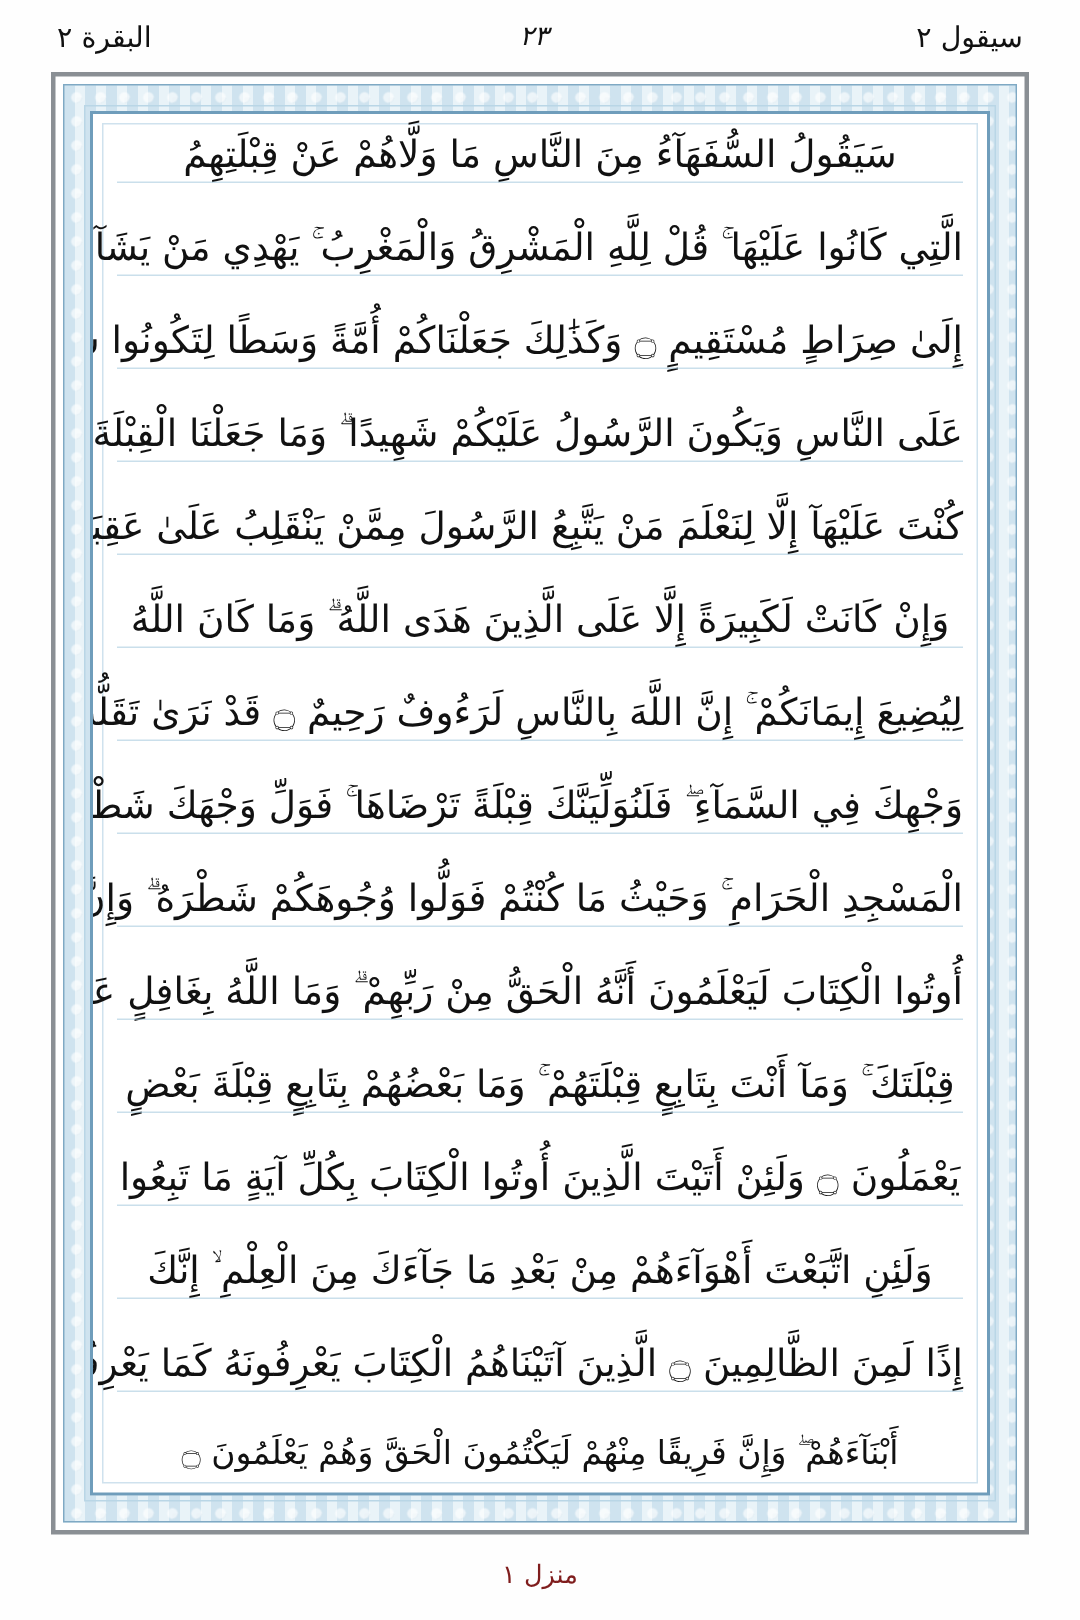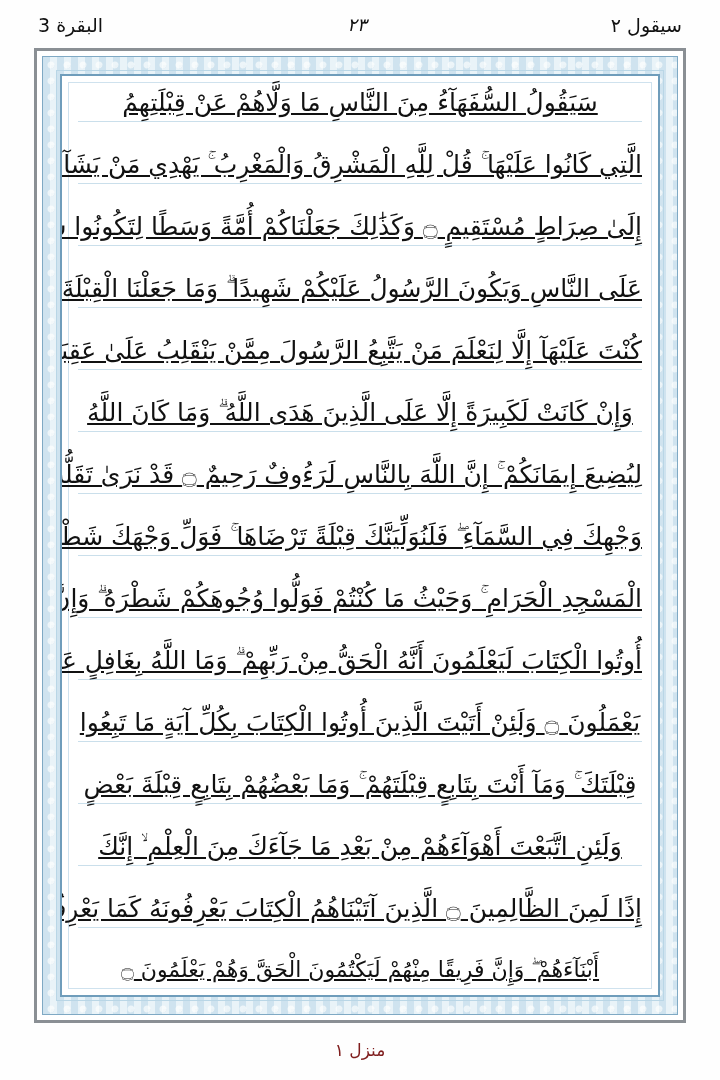--- a/index.html
+++ b/index.html
@@ -125,21 +125,20 @@
   .line {
     position: relative;
     font-family: "DejaVu Sans", sans-serif;
     font-size: 25px;
     line-height: 1.05;
     color: #111;
     white-space: nowrap;
     letter-spacing: -0.5px;
     padding: 0 2px;
     direction: rtl;
-    text-decoration: underline;
   }
   .line.last {
     font-size: 22px;
   }
   .line::after {
     content: "";
     position: absolute;
     left: 2px;
     right: 2px;
     bottom: -6px;
@@ -187,21 +186,21 @@
 </head>
 <body>
 
 <div class="page">
 
   <div class="page-header">
     <div class="hdr-left">
       <span class="hdr-item">سيقول ٢</span>
     </div>
     <span class="hdr-item hdr-center">٢٣</span>
-    <span class="hdr-item">البقرة 3</span>
+    <span class="hdr-item">البقرة ٢</span>
   </div>
 
   <div class="margin-note top-left">الجزء الثاني</div>
   <div class="margin-note bottom-left">سورة البقرة مدنية ٢</div>
 
   <div class="frame-outer">
     <div class="frame-band">
       <div class="frame-inner">
         <div class="frame-inner-pad"></div>
 
@@ -209,22 +208,22 @@
           <div class="line">سَيَقُولُ السُّفَهَآءُ مِنَ النَّاسِ مَا وَلَّاهُمْ عَنْ قِبْلَتِهِمُ</div>
           <div class="line">الَّتِي كَانُوا عَلَيْهَا ۚ قُلْ لِلَّهِ الْمَشْرِقُ وَالْمَغْرِبُ ۚ يَهْدِي مَنْ يَشَآءُ</div>
           <div class="line">إِلَىٰ صِرَاطٍ مُسْتَقِيمٍ ۝ وَكَذَٰلِكَ جَعَلْنَاكُمْ أُمَّةً وَسَطًا لِتَكُونُوا شُهَدَآءَ</div>
           <div class="line">عَلَى النَّاسِ وَيَكُونَ الرَّسُولُ عَلَيْكُمْ شَهِيدًا ۗ وَمَا جَعَلْنَا الْقِبْلَةَ الَّتِي</div>
           <div class="line">كُنْتَ عَلَيْهَآ إِلَّا لِنَعْلَمَ مَنْ يَتَّبِعُ الرَّسُولَ مِمَّنْ يَنْقَلِبُ عَلَىٰ عَقِبَيْهِ</div>
           <div class="line">وَإِنْ كَانَتْ لَكَبِيرَةً إِلَّا عَلَى الَّذِينَ هَدَى اللَّهُ ۗ وَمَا كَانَ اللَّهُ</div>
           <div class="line">لِيُضِيعَ إِيمَانَكُمْ ۚ إِنَّ اللَّهَ بِالنَّاسِ لَرَءُوفٌ رَحِيمٌ ۝ قَدْ نَرَىٰ تَقَلُّبَ</div>
           <div class="line">وَجْهِكَ فِي السَّمَآءِ ۖ فَلَنُوَلِّيَنَّكَ قِبْلَةً تَرْضَاهَا ۚ فَوَلِّ وَجْهَكَ شَطْرَ</div>
           <div class="line">الْمَسْجِدِ الْحَرَامِ ۚ وَحَيْثُ مَا كُنْتُمْ فَوَلُّوا وُجُوهَكُمْ شَطْرَهُ ۗ وَإِنَّ الَّذِينَ</div>
           <div class="line">أُوتُوا الْكِتَابَ لَيَعْلَمُونَ أَنَّهُ الْحَقُّ مِنْ رَبِّهِمْ ۗ وَمَا اللَّهُ بِغَافِلٍ عَمَّا</div>
+          <div class="line">قِبْلَتَكَ ۚ وَمَآ أَنْتَ بِتَابِعٍ قِبْلَتَهُمْ ۚ وَمَا بَعْضُهُمْ بِتَابِعٍ قِبْلَةَ بَعْضٍ</div>
           <div class="line">يَعْمَلُونَ ۝ وَلَئِنْ أَتَيْتَ الَّذِينَ أُوتُوا الْكِتَابَ بِكُلِّ آيَةٍ مَا تَبِعُوا</div>
-          <div class="line">قِبْلَتَكَ ۚ وَمَآ أَنْتَ بِتَابِعٍ قِبْلَتَهُمْ ۚ وَمَا بَعْضُهُمْ بِتَابِعٍ قِبْلَةَ بَعْضٍ</div>
           <div class="line">وَلَئِنِ اتَّبَعْتَ أَهْوَآءَهُمْ مِنْ بَعْدِ مَا جَآءَكَ مِنَ الْعِلْمِ ۙ إِنَّكَ</div>
           <div class="line">إِذًا لَمِنَ الظَّالِمِينَ ۝ الَّذِينَ آتَيْنَاهُمُ الْكِتَابَ يَعْرِفُونَهُ كَمَا يَعْرِفُونَ</div>
           <div class="line last noline">أَبْنَآءَهُمْ ۖ وَإِنَّ فَرِيقًا مِنْهُمْ لَيَكْتُمُونَ الْحَقَّ وَهُمْ يَعْلَمُونَ ۝</div>
         </div>
 
       </div>
     </div>
   </div>
 
   <div class="page-footer">منزل ١</div>

